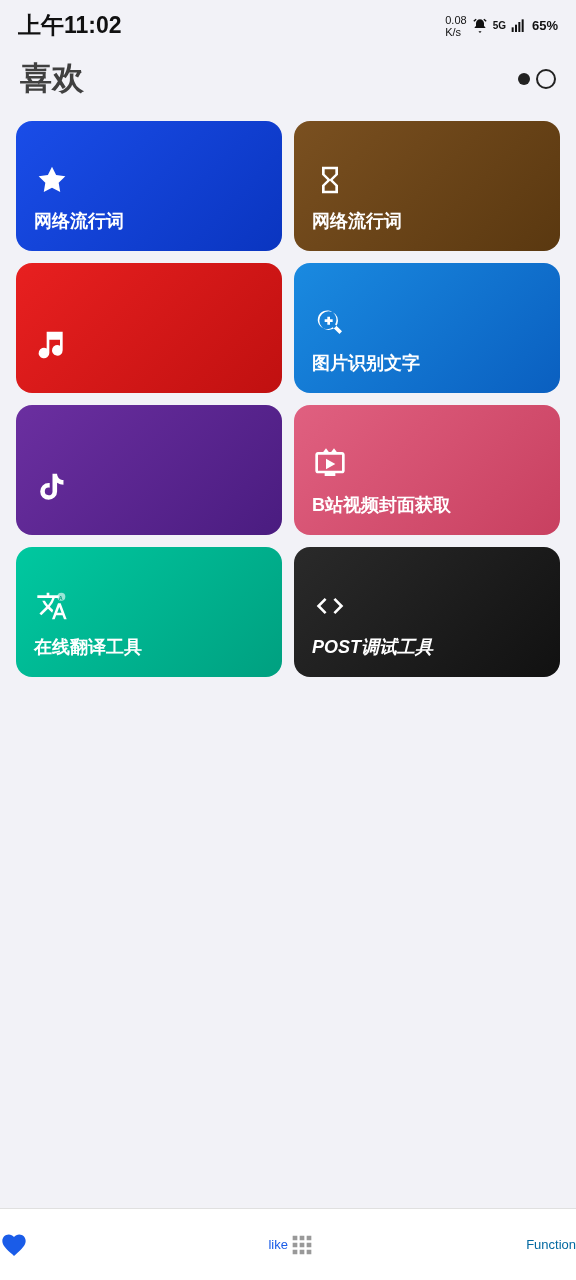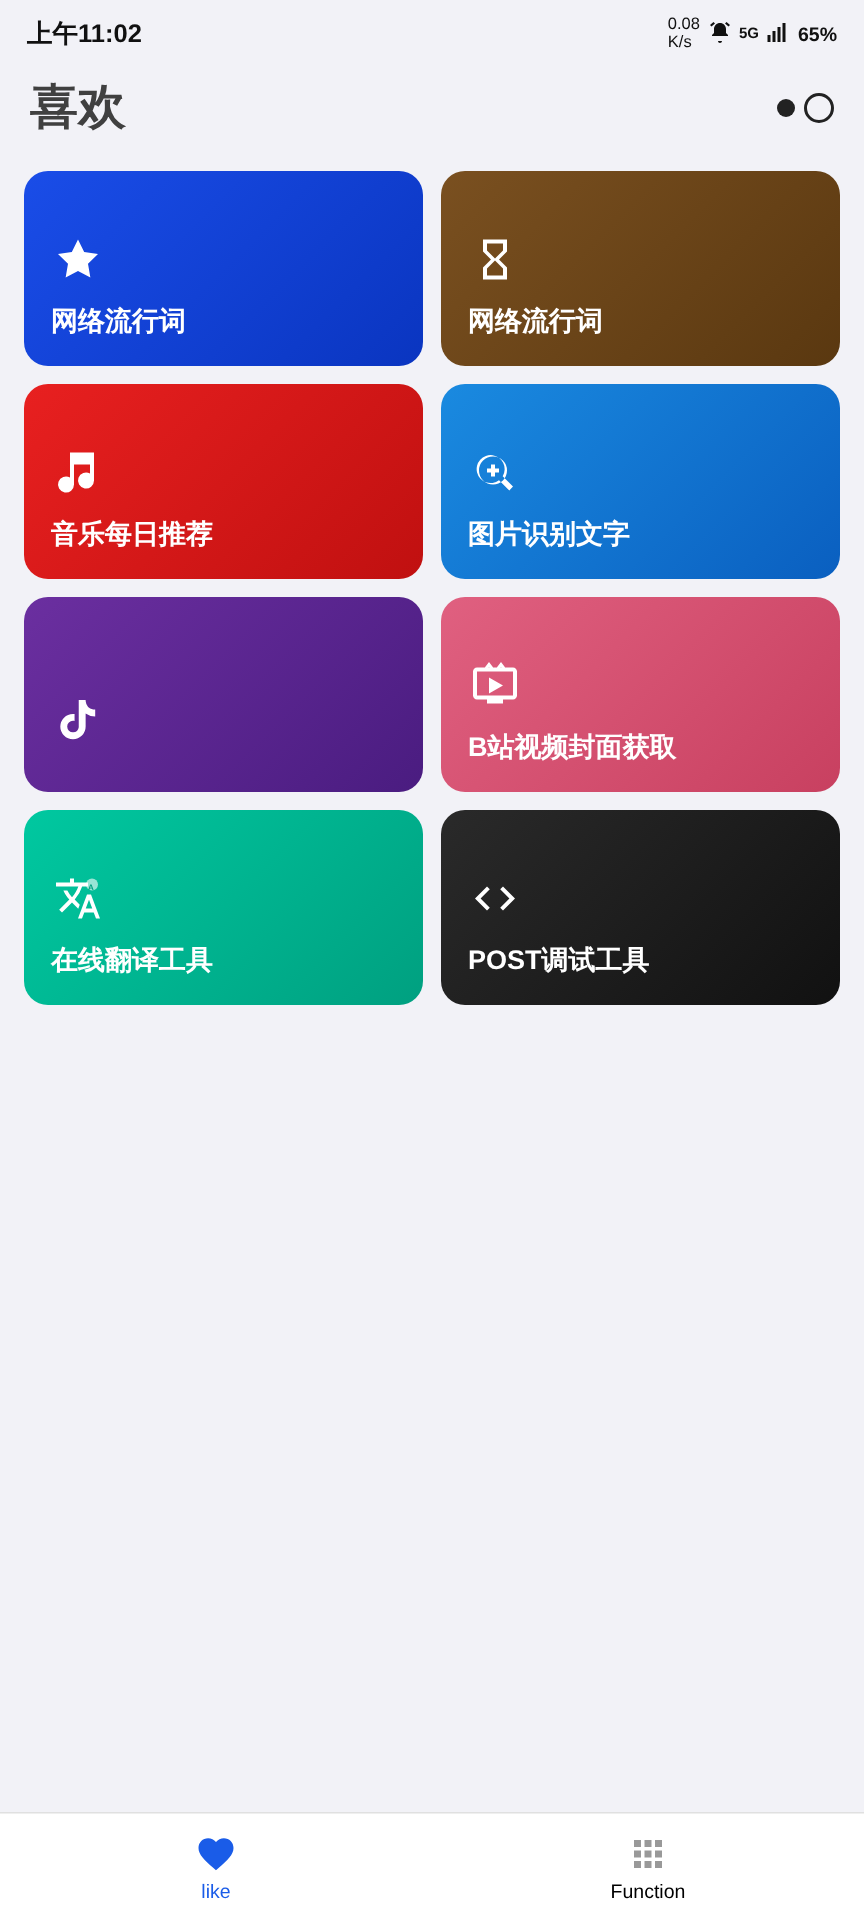--- a/index.html
+++ b/index.html
@@ -14,21 +14,21 @@
 
     
     .status-bar {
       display: flex;
       justify-content: space-between;
       align-items: center;
       padding: 10px 18px 6px 18px;
       background: #f2f2f7;
     }
     .status-time {
-      font-size: 17px;
+      font-size: 23px;
       font-weight: 600;
       color: #111;
     }
     .status-icons {
       display: flex;
       align-items: center;
       gap: 5px;
       font-size: 12px;
       color: #111;
     }
@@ -107,54 +107,54 @@
 
     
     .card-purple { background: linear-gradient(135deg, #6b2fa0, #4a1c80); }
     .card-blue { background: linear-gradient(135deg, #1a4de8, #0a35c0); }
     .card-brown { background: linear-gradient(135deg, #7a5020, #5a3810); }
     .card-red { background: linear-gradient(135deg, #e82020, #c01010); }
     .card-blue2 { background: linear-gradient(135deg, #1a8ae0, #0a5fc0); }
     .card-purple2 { background: linear-gradient(135deg, #6b2fa0, #4a1c80); }
     .card-pink { background: linear-gradient(135deg, #e06080, #c84060); }
     .card-teal { background: linear-gradient(135deg, #00c8a0, #00a080); }
-    .card-dark { background: linear-gradient(135deg, #2a2a2a, #111); }
+    .card-dark { background: linear-gradient(135deg, #2a2a2a, #111); font-style: italic; }
 
     
     .bottom-nav {
       position: fixed;
       bottom: 0;
       left: 0;
       width: 576px;
       height: 72px;
       background: white;
       border-top: 1px solid #e0e0e0;
       display: flex;
       align-items: center;
     }
     .nav-item {
       flex: 1;
       display: flex;
-      flex-direction: column;
+      flex-direction: row;
       align-items: center;
       justify-content: space-between;
       gap: 3px;
       cursor: pointer;
     }
     .nav-item-icon {
       display: flex;
       align-items: center;
       justify-content: center;
     }
     .nav-item-label {
       font-size: 13px;
       font-weight: 500;
     }
     .nav-like-label { color: #1a5ce8; }
-    .nav-func-label { color: #000000; }
+    .nav-func-label { color: #0369a1; }
   </style>
 </head>
 <body>
 
 <div class="status-bar">
   <span class="status-time">上午11:02</span>
   <div class="status-icons">
     <span>0.08<br>K/s</span>
 
     <svg width="16" height="16" viewBox="0 0 24 24" fill="currentColor">
@@ -201,21 +201,20 @@
     </div>
     <span class="card-label">网络流行词</span>
   </div>
 
   <div class="card card-red">
     <div class="card-icon">
       <svg viewBox="0 0 24 24">
           <path d="M20 2H8v12.553A4 4 0 1 0 10 18V8h8v4.553A4 4 0 1 0 20 16V2z"></path>
         </svg>
     </div>
-    <span class="card-label">音乐每日推荐</span>
   </div>
 
   <div class="card card-blue2">
     <div class="card-icon">
       <svg viewBox="0 0 24 24">
           <path d="M21 19l-5.154-5.154A7 7 0 1 0 14 15.9l5.146 5.146L21 19zM4 11a7 7 0 1 1 14 0A7 7 0 0 1 4 11z"></path>
           <path d="M8 10h2V8h2v2h2v2h-2v2h-2v-2H8v-2z"></path>
         </svg>
     </div>
     <span class="card-label">图片识别文字</span>

